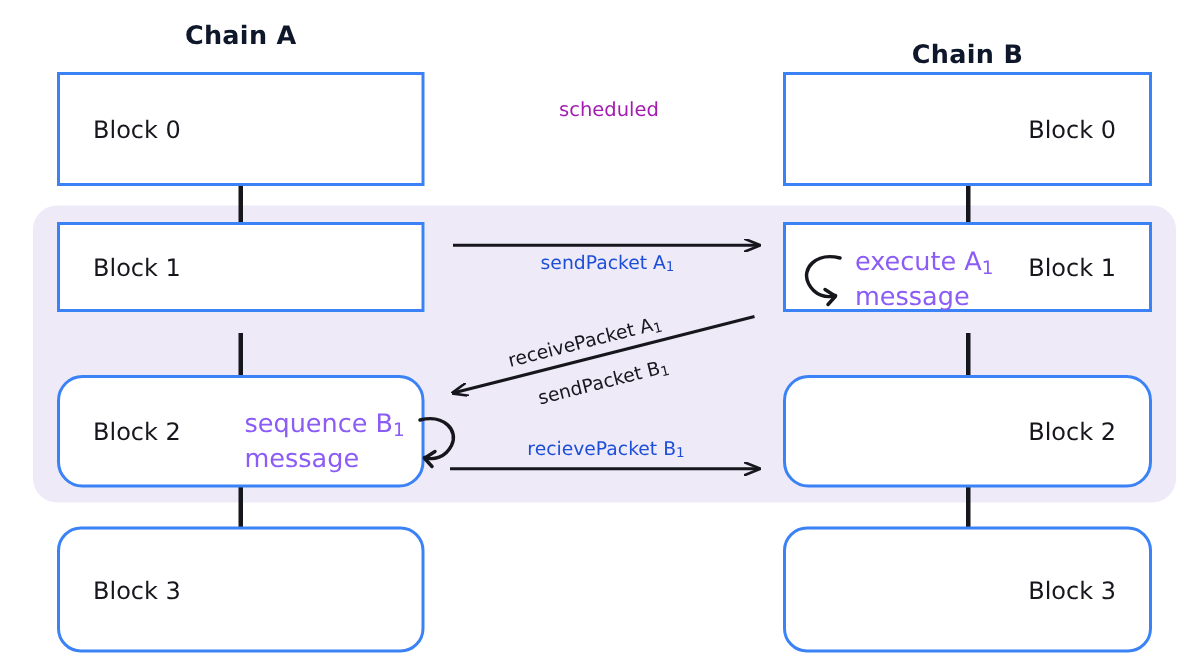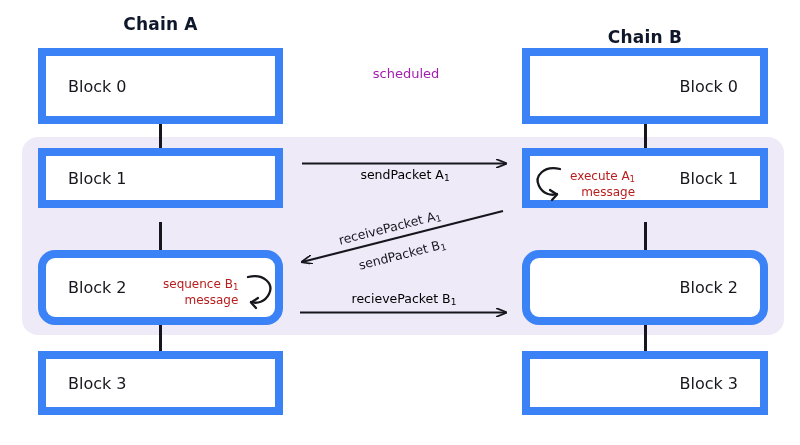--- a/index.html
+++ b/index.html
@@ -41,42 +41,42 @@
     z-index: 5;
   }
   #chain-a-title { left: 38px; top: 14px; width: 245px; text-align: center; }
   #chain-b-title { left: 522px; top: 14px; width: 246px; text-align: center; margin-top: 13px; }
 
   
   .block {
     position: absolute;
     box-sizing: border-box;
     background: #ffffff;
-    border: 8px solid #3b82f6;
+    border: 2px solid #3b82f6;
     z-index: 3;
     display: flex;
     align-items: center;
   }
   .block-label {
     position: absolute;
     font-size: 16px;
     color: #16161d;
     white-space: nowrap;
   }
   .block.left .block-label  { left: 22px; }
   .block.right .block-label { right: 22px; }
 
   
   .col-left  { left: 38px;  width: 245px; }
   .col-right { left: 522px; width: 246px; }
 
   .row0 { top: 48px;  height: 76px; }
   .row1 { top: 148px; height: 60px; }
   .row2 { top: 250px; height: 75px; border-radius: 17px; }
-  .row3 { top: 351px; height: 64px; }
+  .row3 { top: 351px; height: 84px; border-radius: 16px; }
 
   
   .connector {
     position: absolute;
     width: 3px;
     background: #16161d;
     z-index: 2;
   }
   .conn-l-01 { left: 159px; top: 122px; height: 28px; }
   .conn-l-12 { left: 159px; top: 222px; height: 30px; }
@@ -104,21 +104,21 @@
     left: 0; top: 0;
     width: 800px; height: 445px;
     z-index: 4;
     pointer-events: none;
   }
 
   
   .msg-label {
     position: absolute;
     font-size: 12.5px;
-    color: #000000;
+    color: #1d4ed8;
     white-space: nowrap;
     z-index: 6;
   }
   #label-send-a1 {
     left: 302px; top: 167px; width: 206px; text-align: center;
   }
   #label-recv-b1 {
     left: 300px; top: 291px; width: 208px; text-align: center;
   }
   .diag-label {
@@ -134,24 +134,24 @@
 
   
   .execute-callout {
     position: absolute;
     z-index: 6;
     display: flex;
     align-items: center;
     gap: 4px;
   }
   .execute-text {
-    font-size: 12px;
+    font-size: 17px;
     line-height: 1.35;
-    color: #b91c1c;
-    text-align: right;
+    color: #8b5cf6;
+    text-align: left;
     white-space: nowrap;
   }
   #execute-b1-callout { left: 163px; top: 272px; }
   #execute-a1-callout { left: 532px; top: 164px; }
   .loop-icon { width: 34px; height: 40px; display: block; }
 
   
   sub {
     font-size: 0.72em;
     vertical-align: -0.22em;

